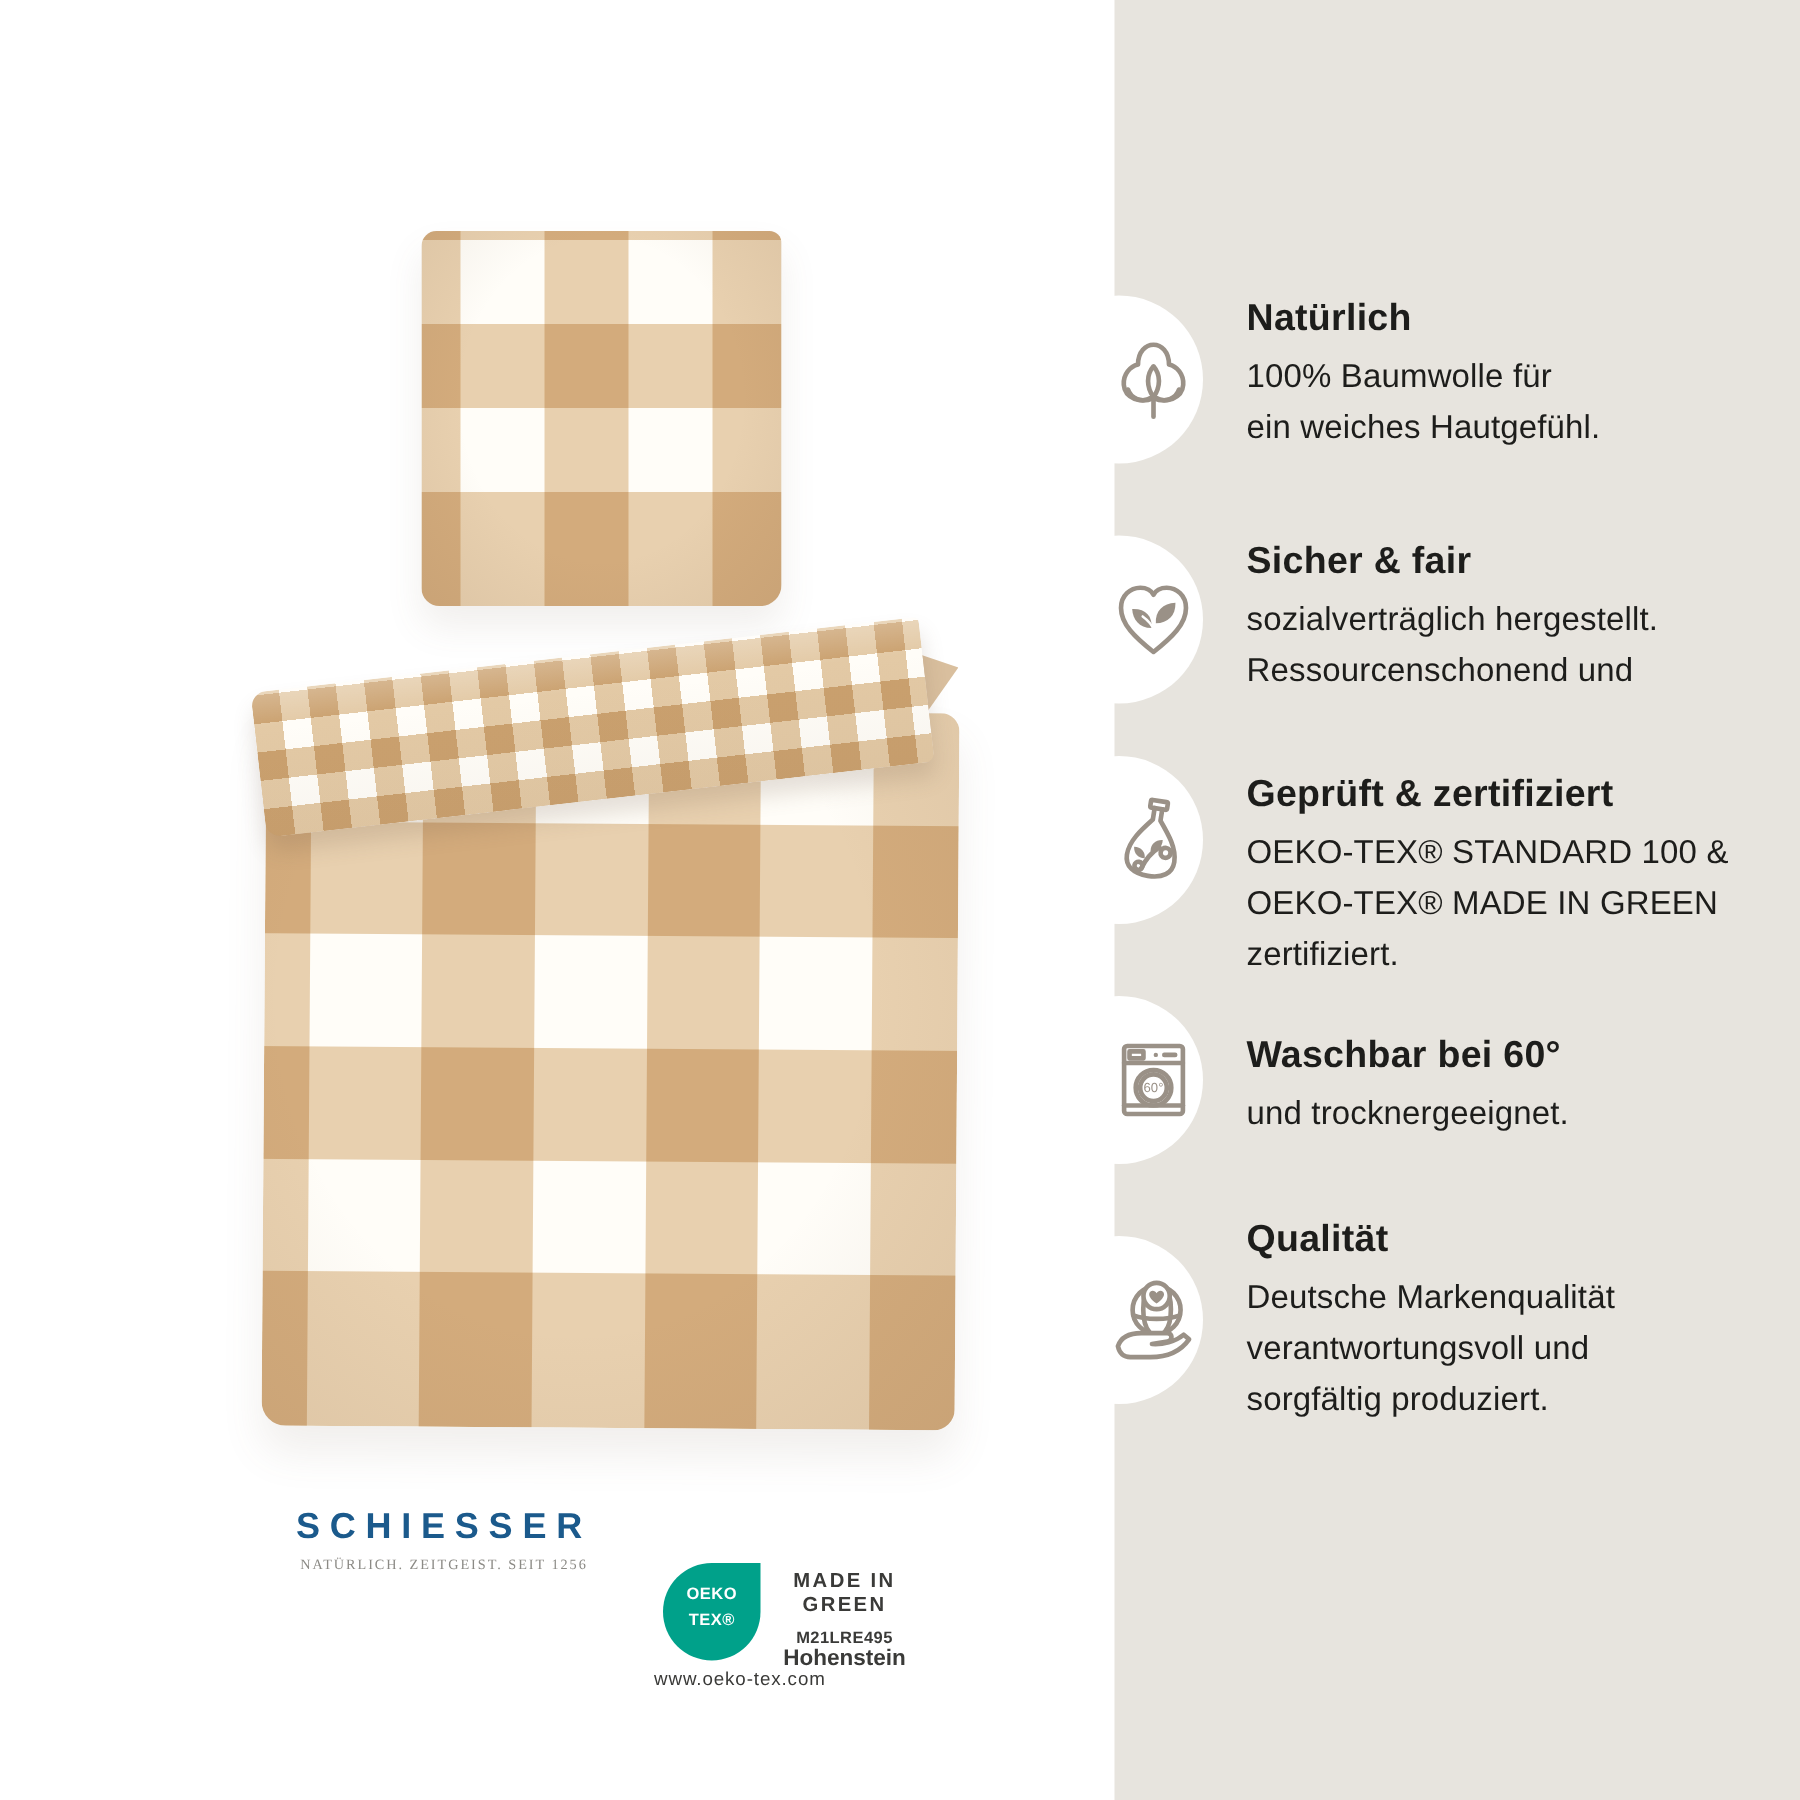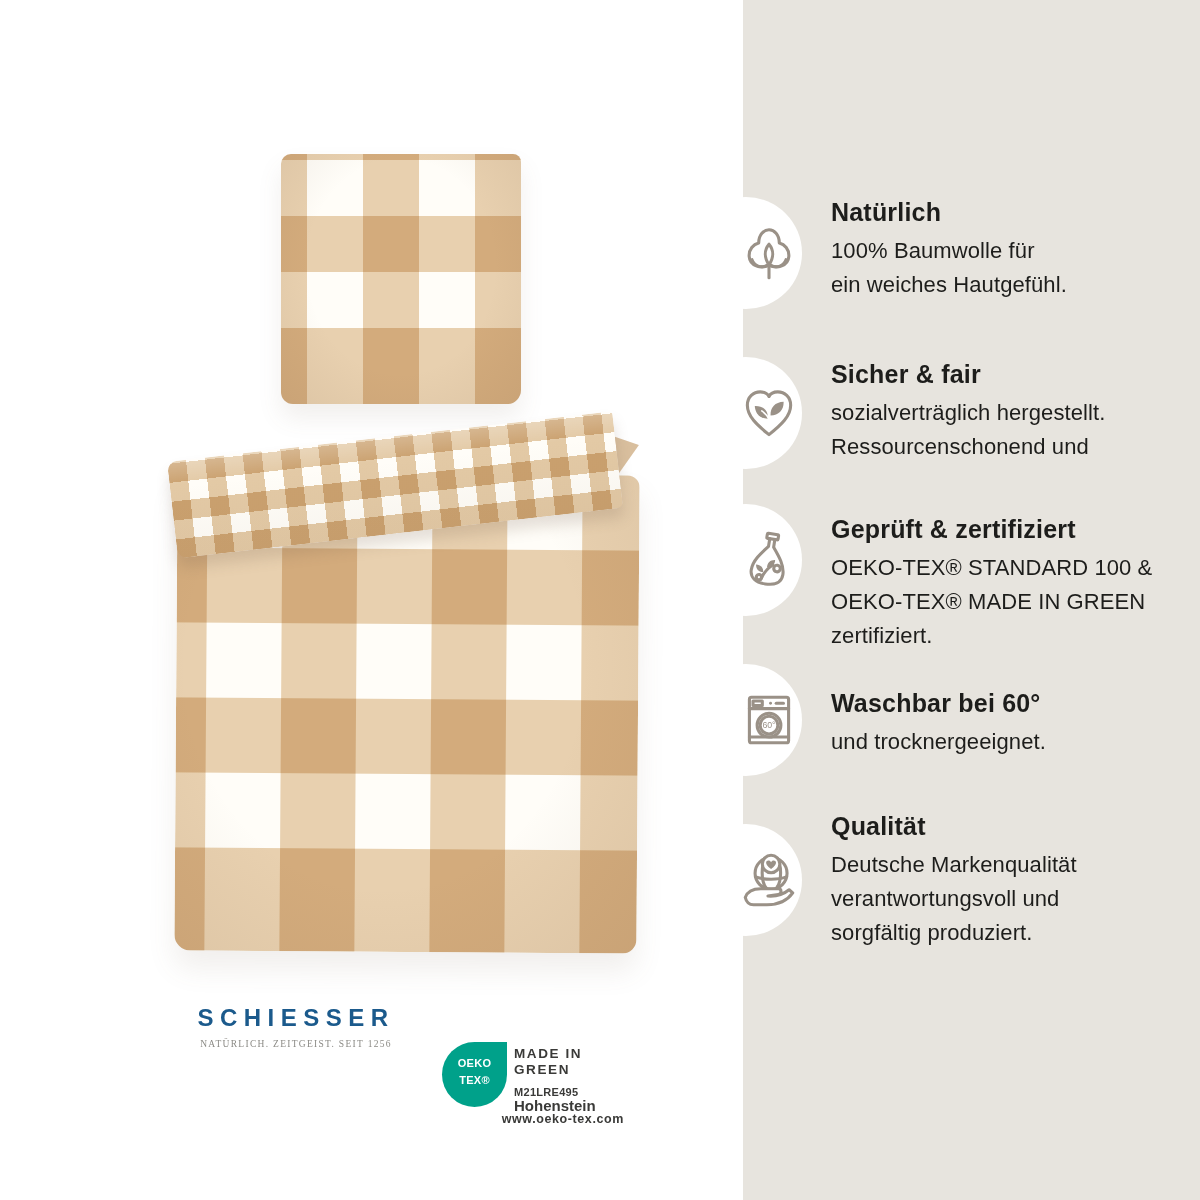--- a/index.html
+++ b/index.html
@@ -64,26 +64,26 @@
   .brand { position:absolute; left:196px; top:1004px; width:200px; text-align:center; }
   .brand-name { font-size:24px; font-weight:700; letter-spacing:6.5px; color:#1b5a8c; white-space:nowrap; }
   .brand-tagline { margin-top:7px; font-family:"Liberation Serif", serif; font-size:9.5px;
                    letter-spacing:1.3px; color:#8b8a85; white-space:nowrap; }
 
   
   .oeko { position:absolute; left:436px; top:1040px; width:176px; }
   .oeko-drop { position:absolute; left:6px; top:2px; width:65px; height:65px; background:#00a18a;
                border-radius:50% 0 50% 50%; color:#ffffff; text-align:center; padding-top:13px;
                font-weight:700; font-size:11px; line-height:17px; letter-spacing:0.3px; }
-  .mig { position:absolute; left:78px; top:6px; width:98px; text-align:left; color:#3a3a38; }
+  .mig { position:absolute; left:78px; top:6px; width:98px; text-align:center; color:#3a3a38; }
   .mig-line { font-weight:700; font-size:13.5px; line-height:16px; letter-spacing:1.6px; }
   .mig-num  { margin-top:8px; font-weight:700; font-size:11px; line-height:13px; letter-spacing:0.3px; }
   .mig-inst { font-weight:700; font-size:15px; line-height:14px; }
-  .oeko-site { position:absolute; left:12px; top:72px; width:176px; text-align:right;
-               font-weight:700; font-size:12.5px; letter-spacing:0.6px; color:#3a3a38; }
+  .oeko-site { position:absolute; left:0; top:72px; width:176px; text-align:left;
+               font-weight:400; font-size:12.5px; letter-spacing:0.6px; color:#3a3a38; }
 </style>
 </head>
 <body>
 
 <div id="page">
 
   <div class="panel"></div>
 
   <div class="pillow check-md"></div>
 

